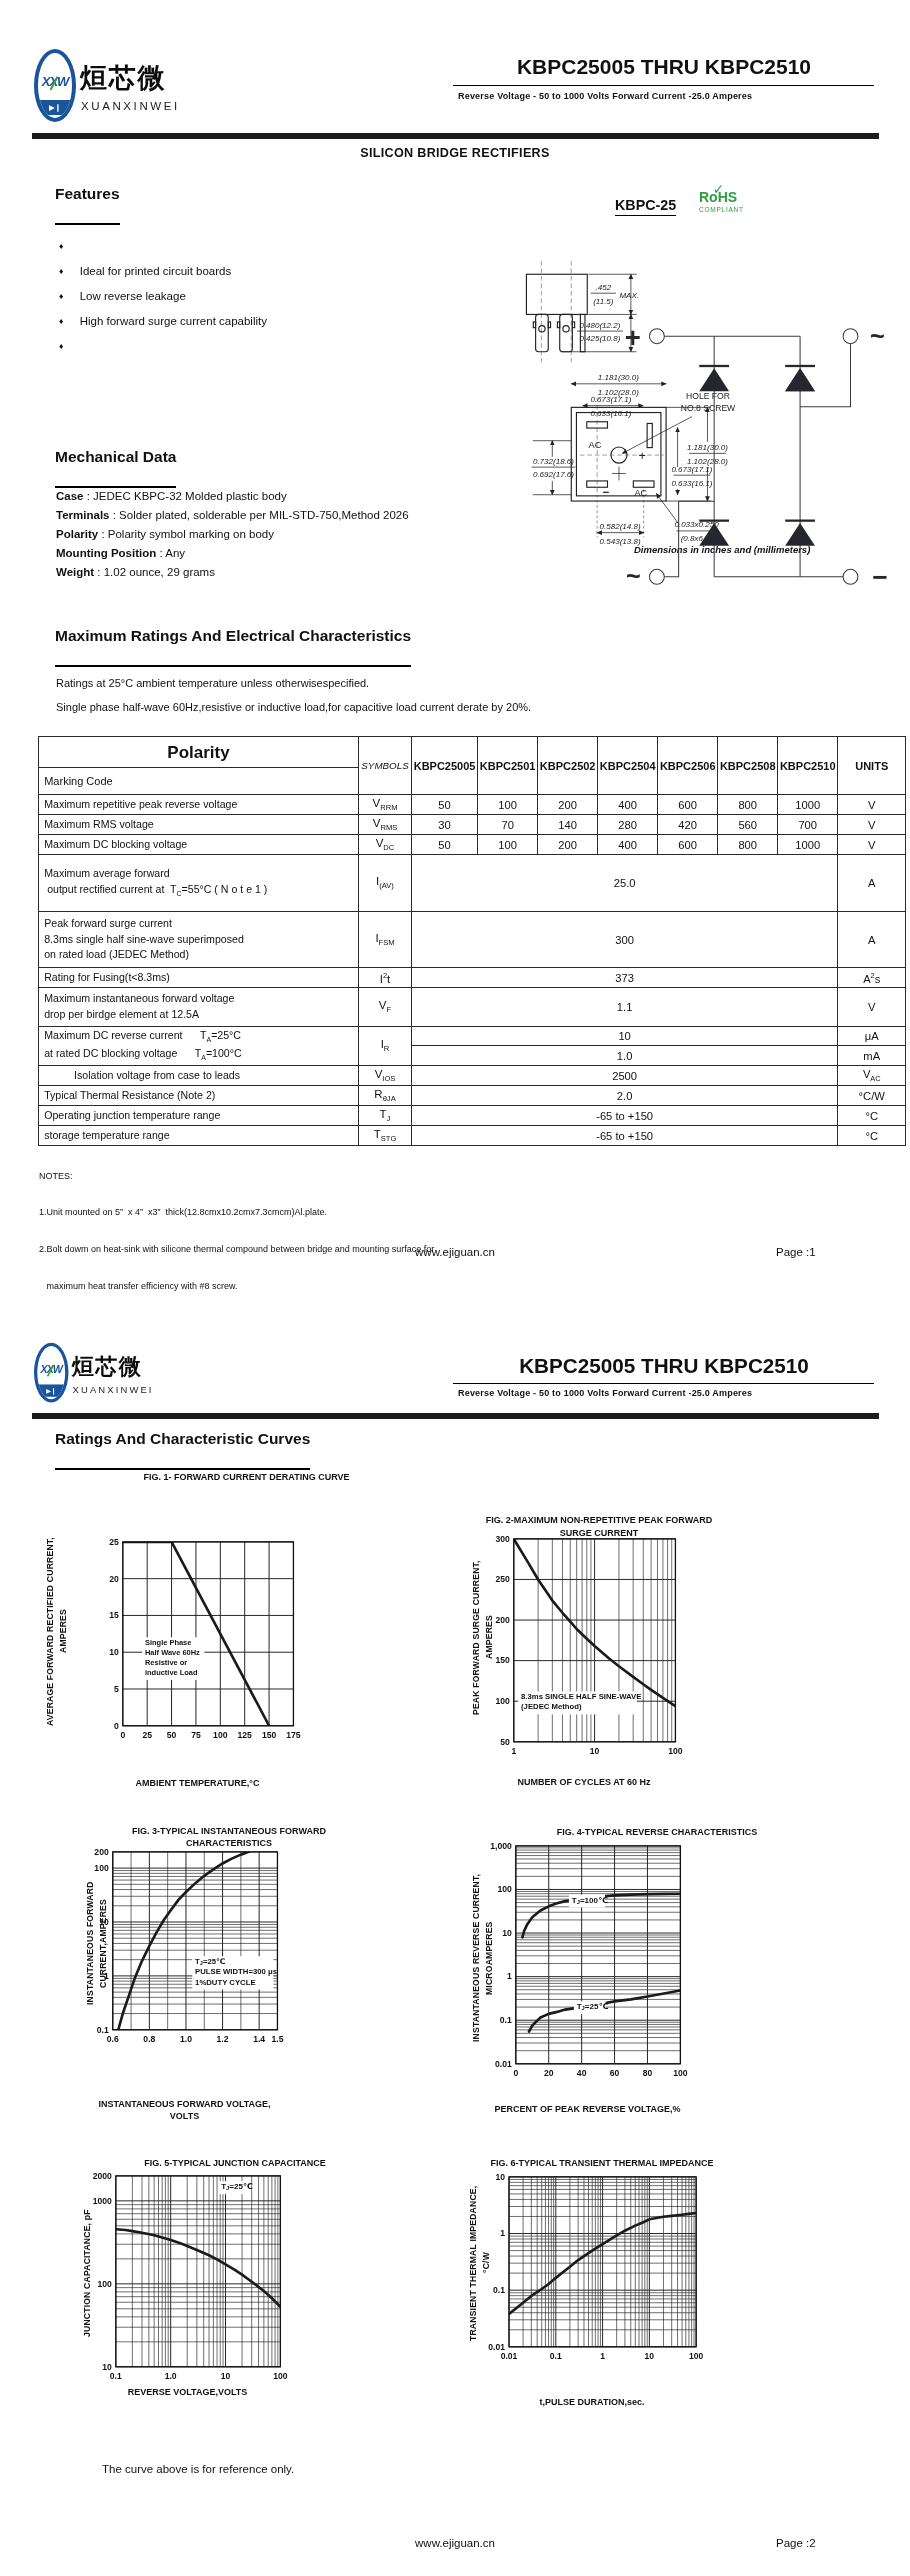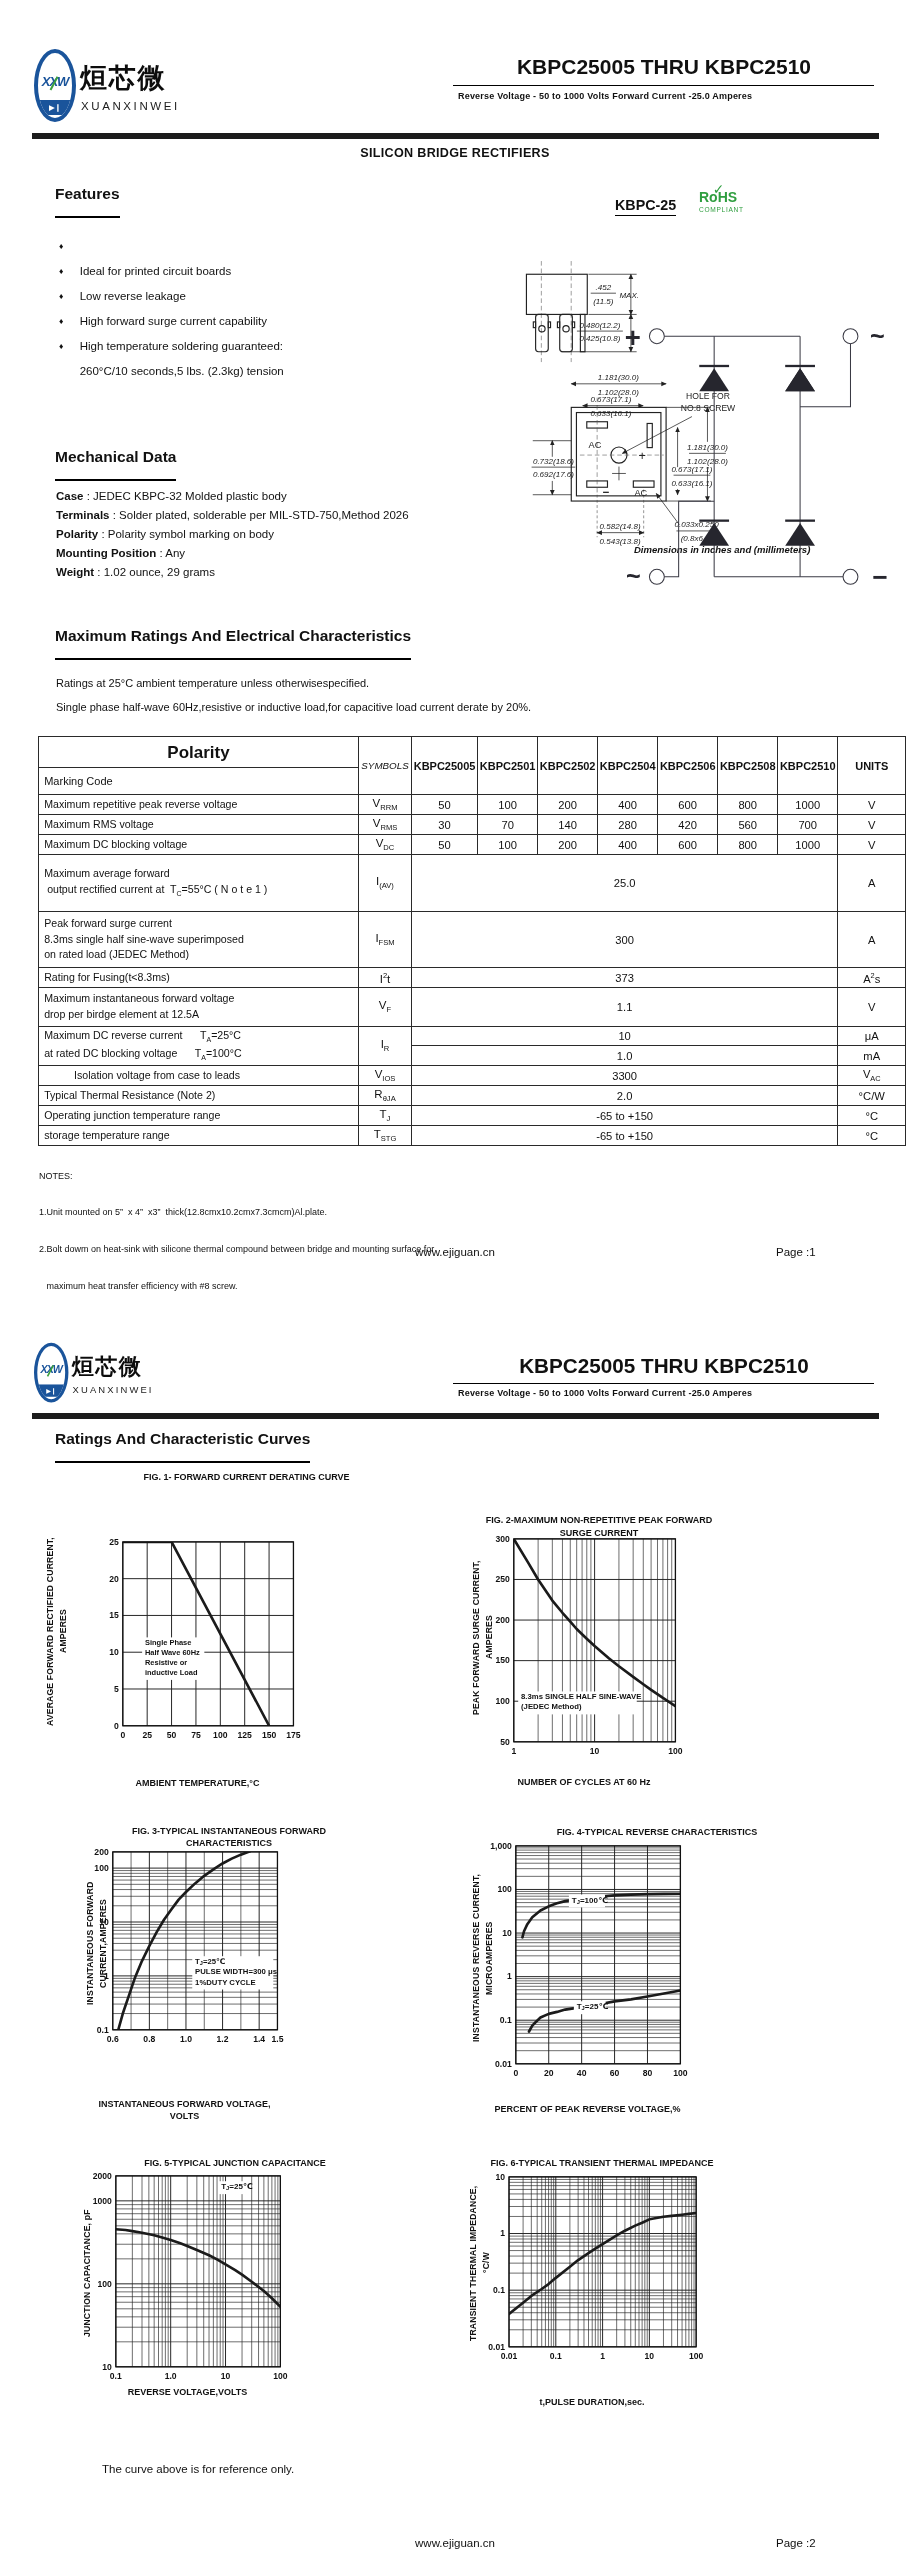--- a/index.html
+++ b/index.html
@@ -16,21 +16,21 @@
   .lband{position:absolute;left:0;right:0;bottom:2.9px;height:15.5px;background:#1a549b;color:#fff;
          display:flex;align-items:center;justify-content:center;gap:0.6px;font-size:7.5px}
   .lcn{position:absolute;left:46px;top:12.6px;font-size:27px;font-weight:700;letter-spacing:1.7px;color:#0c0c0c}
   .len{position:absolute;left:47px;top:53px;font-size:11.5px;letter-spacing:2.6px;color:#1c1c1c}
   .tblock{position:absolute;left:453px;width:422px;text-align:center;font-weight:700}
   .ttl{font-size:21px;letter-spacing:0}
   .trule{position:absolute;left:453px;width:421px;height:1.1px;background:#000}
   .tsub{position:absolute;left:458px;width:422px;text-align:left;font-size:9px;font-weight:700;letter-spacing:0.2px}
   .bar{position:absolute;left:32px;width:847px;height:6.3px;background:#1c1c1c}
   .prodline{position:absolute;left:0;width:100%;text-align:center;font-size:12.6px;font-weight:700;letter-spacing:0.3px}
-  .h2{position:absolute;font-size:15.5px;font-weight:700;border-bottom:2.9px solid #000;padding-bottom:13px}
+  .h2{position:absolute;font-size:15.5px;font-weight:700;border-bottom:2.9px solid #000;padding-bottom:20px}
   
   .feat{position:absolute;left:59px;top:234px;width:396px}
   .fi{display:flex;gap:11.5px}
   .fb{font-size:8.6px;line-height:25px;width:9.2px}
   .ft{font-size:11.5px;line-height:25px;white-space:pre-line}
   
   .kbpc{position:absolute;left:615px;top:197px;font-size:14.3px;font-weight:700;border-bottom:1.7px solid #000;padding-bottom:1.7px}
   .rohs{position:absolute;left:699px;top:189px;color:#2f9e3f;text-align:left}
   .rcheck{position:absolute;left:13.8px;top:-8px;font-size:13.8px;font-weight:700}
   .rword{font-size:14px;font-weight:800;letter-spacing:0;line-height:17px}
@@ -102,22 +102,20 @@
   <div class="fi">
       <span class="fb">♦</span>
       <span class="ft">Low reverse leakage</span>
     </div>
   <div class="fi">
       <span class="fb">♦</span>
       <span class="ft">High forward surge current capability</span>
     </div>
   <div class="fi">
       <span class="fb">♦</span>
-      <span class="ft">High temperature soldering guaranteed:
-260°C/10 seconds,5 lbs. (2.3kg) tension</span>
     </div>
 </div>
 
 <div class="kbpc">KBPC-25</div>
 <div class="rohs">
   <span class="rcheck">✓</span>
   <div class="rword">RoHS</div>
   <div class="rcomp">COMPLIANT</div>
 </div>
 
@@ -366,21 +364,21 @@
         <td class="tc" colspan="7">10</td>
         <td class="tc">μA</td>
       </tr>
       <tr>
         <td class="tc" colspan="7" style="height: 19px;">1.0</td>
         <td class="tc">mA</td>
       </tr>
       <tr>
         <td class="tp" style="height: 19px; padding-left: 35px;">Isolation voltage from case to leads</td>
         <td class="tc sv">V<sub>IOS</sub></td>
-        <td class="tc" colspan="7">3300</td>
+        <td class="tc" colspan="7">2500</td>
         <td class="tc">V<sub>AC</sub></td>
       </tr>
       <tr>
         <td class="tp" style="height: 19px;">Typical Thermal Resistance (Note 2)</td>
         <td class="tc sv">R<sub>θJA</sub></td>
         <td class="tc" colspan="7">2.0</td>
         <td class="tc">°C/W</td>
       </tr>
       <tr>
         <td class="tp" style="height: 19px;">Operating junction temperature range</td>

